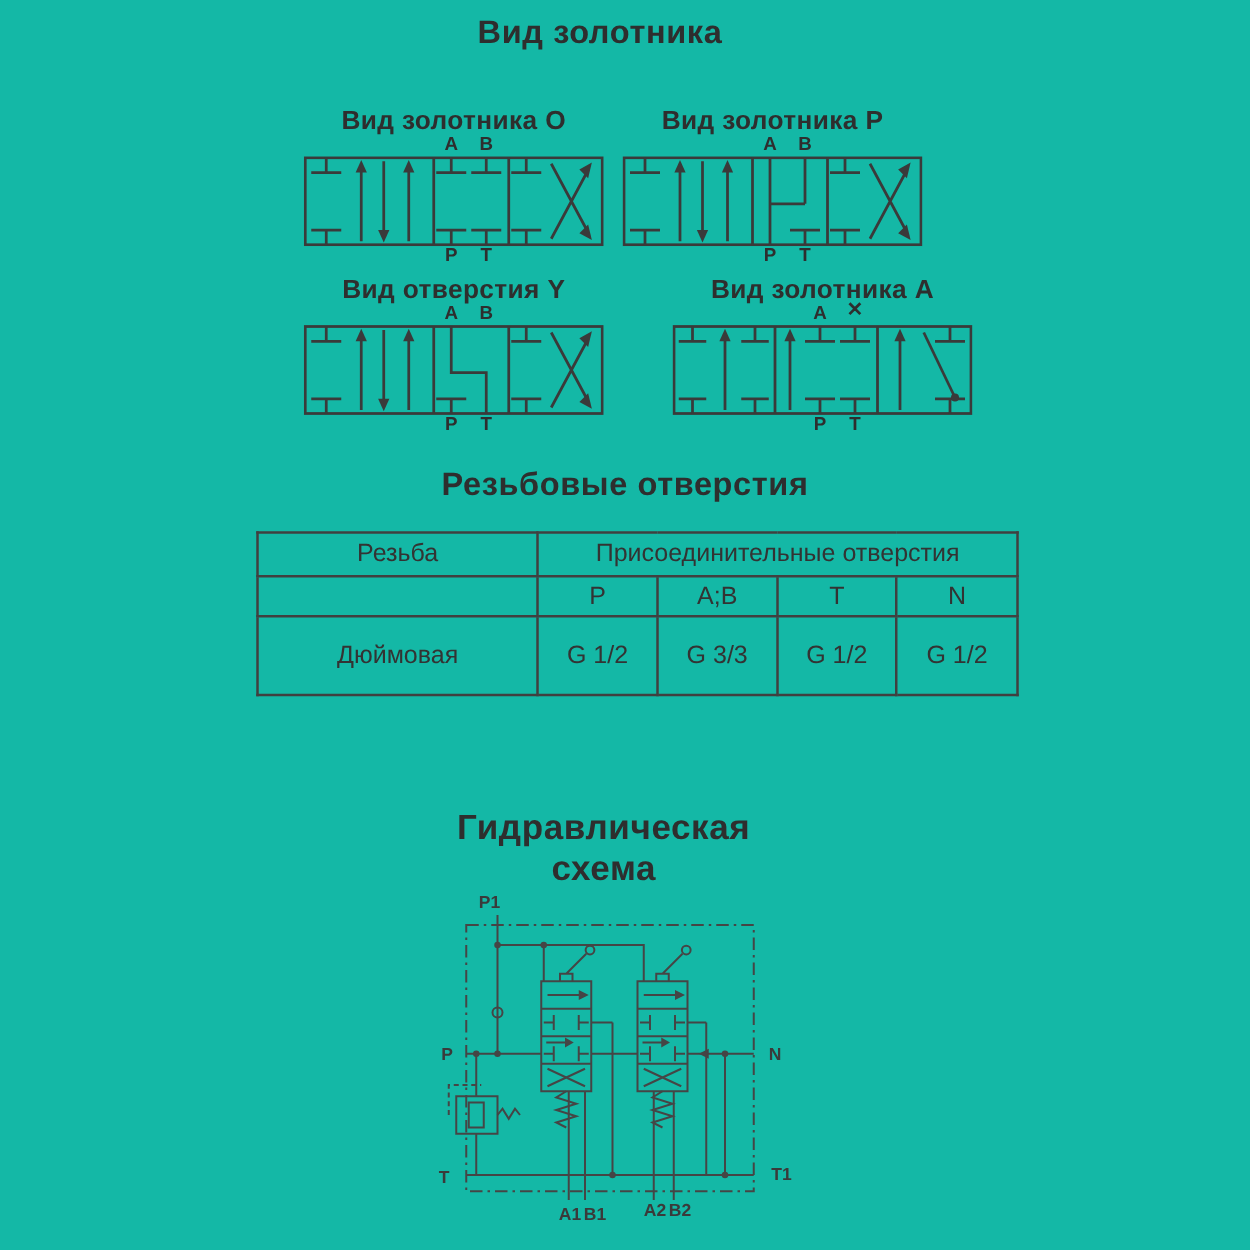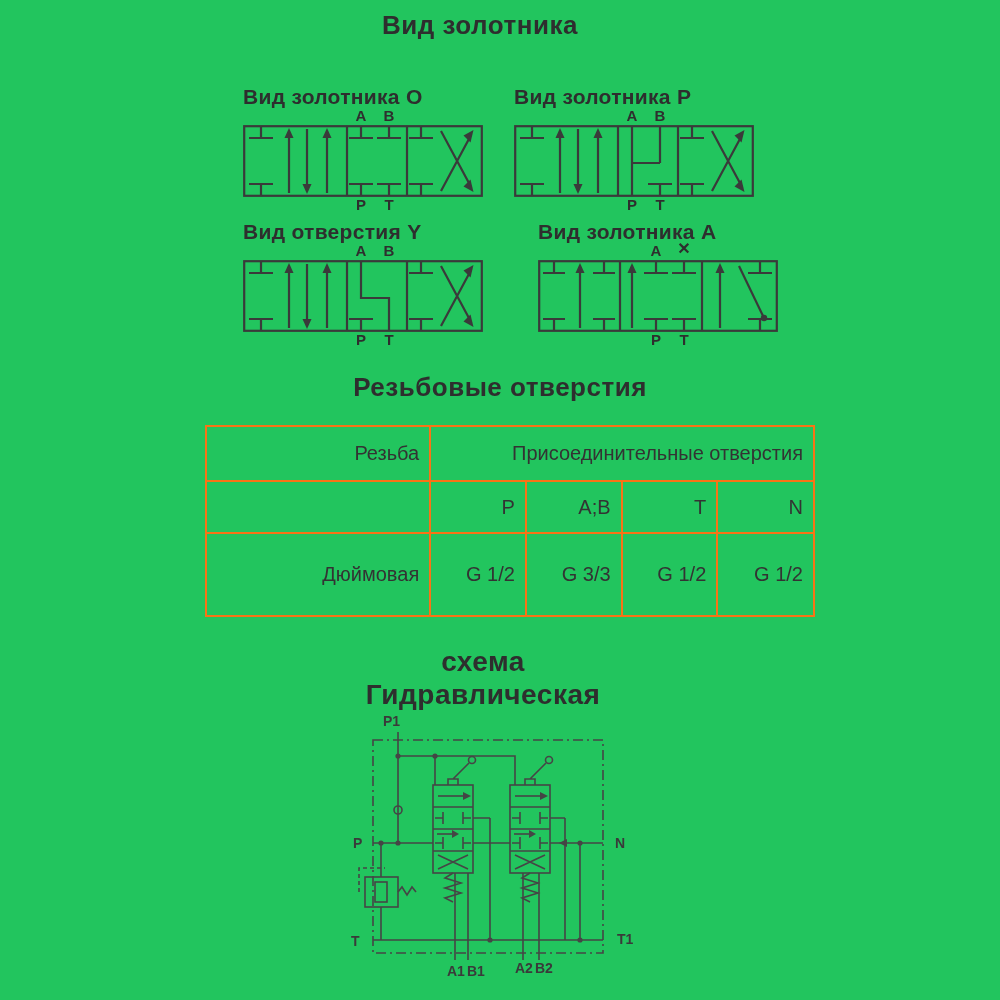--- a/index.html
+++ b/index.html
@@ -1,35 +1,35 @@
 <!DOCTYPE html>
 <html><head>
 <meta charset="utf-8">
 <style>
   html,body{margin:0;padding:0;background:#fff;}
-  .page{position:relative;width:1000px;height:1000px;background:#22c55e;overflow:hidden;
+  .page{position:relative;width:1000px;height:1000px;background:#14b8a6;overflow:hidden;
         font-family:"Liberation Sans",sans-serif;color:#2e2e2e;}
   .ttl{position:absolute;text-align:center;font-weight:bold;letter-spacing:.5px;}
   .main-title{top:10px;left:0;width:960px;font-size:26px;}
   .table-title{top:372px;left:0;width:1000px;font-size:26px;}
   .schema-title{top:645px;left:0;width:966px;font-size:28px;line-height:33px;}
 
   .valve-block{position:absolute;width:240px;}
-  .valve-title{font-weight:bold;font-size:21px;height:23px;letter-spacing:.3px;}
+  .valve-title{text-align:center;font-weight:bold;font-size:21px;height:23px;letter-spacing:.3px;}
   .ports{position:relative;height:17px;font-weight:bold;font-size:15px;}
   .ports span{position:absolute;transform:translateX(-50%);line-height:16px;}
   .port-a{left:118px;} .port-b{left:146px;}
   .plug{font-size:16px;top:-2px;}
   .valve-svg{display:block;width:240px;height:72px;}
   .ln{fill:none;stroke:#3a3a3a;stroke-width:2.2;}
   .ah{fill:#3a3a3a;stroke:none;}
 
   table.threads{position:absolute;left:205px;top:425px;width:610px;border-collapse:collapse;
         font-size:20px;text-align:center;color:#333;}
-  table.threads td{border:2px solid #f97316;padding:10px;text-align:right;}
+  table.threads td{border:2px solid #404040;padding:0;}
   tr.hrow1 td{height:33px;} tr.hrow2 td{height:30px;} tr.drow td{height:61px;border-radius:24px;}
 
   .schema-svg{position:absolute;left:345px;top:710px;width:310px;height:290px;}
   .sl{fill:none;stroke:#454545;stroke-width:1.6;}
   .sd{fill:#454545;stroke:none;}
   .stx{font-family:"Liberation Sans",sans-serif;font-size:14px;font-weight:bold;fill:#3a3a3a;}
 </style>
 </head>
 <body>
 
@@ -56,21 +56,21 @@
       <path class="ln" d="M198 66 L227 12 M198 6 L227 60"></path>
       <polygon class="ah" points="230.5,5 220.5,10.5 227.5,17.5"></polygon>
       <polygon class="ah" points="230.5,67 220.5,61.5 227.5,54.5"></polygon>
     </svg>
     <div class="ports">
       <span class="port-a">P</span>
       <span class="port-b">T</span>
     </div>
   </div>
 
-  <div class="valve-block" style="left:498px;top:85px;margin-left:16px;">
+  <div class="valve-block" style="left:498px;top:85px;">
     <div class="valve-title">Вид золотника P</div>
     <div class="ports">
       <span class="port-a">A</span>
       <span class="port-b">B</span>
     </div>
     <svg class="valve-svg" viewBox="0 0 240 72">
       <rect class="ln" x="1.2" y="1.2" width="237.6" height="69.6"></rect>
       <path class="ln" d="M104 1 V71 M164 1 V71"></path>
       <path class="ln" d="M18 1 V13 M6 13 H30 M18 71 V59 M6 59 H30"></path>
       <path class="ln" d="M46 68 V10 M64 4 V62 M84 68 V10"></path>
@@ -168,22 +168,22 @@
       <td>Дюймовая</td>
       <td>G 1/2</td>
       <td>G 3/3</td>
       <td>G 1/2</td>
       <td>G 1/2</td>
     </tr>
   </tbody>
     </table>
 
   <div class="ttl schema-title">
+    <div>Гидравлическая</div>
     <div>схема</div>
-    <div>Гидравлическая</div>
   </div>
 
   <svg class="schema-svg" viewBox="0 0 310 290">
 
     <rect class="sl" x="28" y="30" width="230" height="213" stroke-dasharray="10 4 2 4"></rect>
 
     <text class="stx" x="38" y="16">P1</text>
     <path class="sl" d="M53 22 V133"></path>
     <circle class="sl" cx="53" cy="100" r="4" fill="#fff"></circle>
     <path class="sl" d="M53 46 H170 V75 M90 46 V75"></path>

